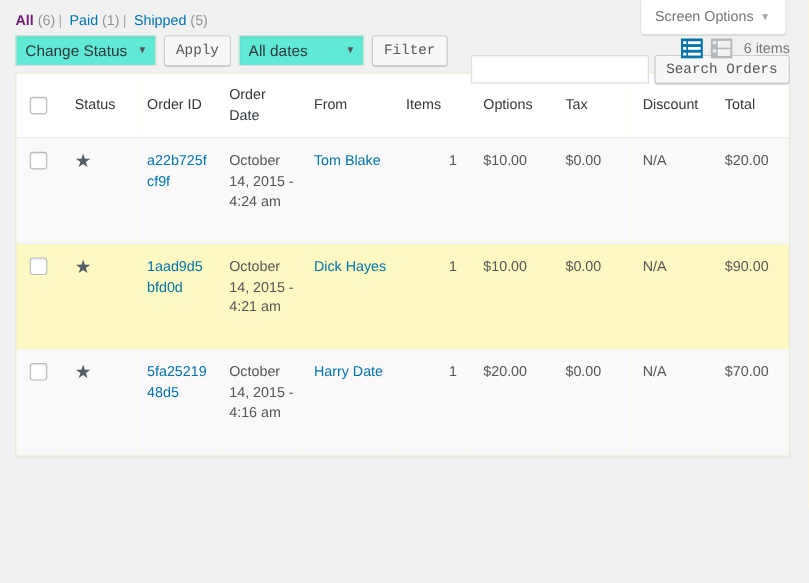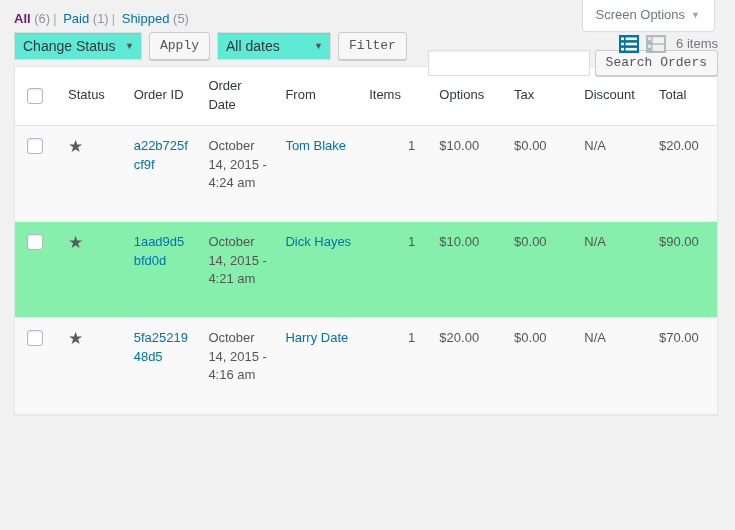--- a/index.html
+++ b/index.html
@@ -223,21 +223,21 @@
     font-style: normal;
     line-height: 20px;
   }
 
   
   table.wp-list-table {
     width: 704px;
     margin-left: 14px;
     border-collapse: separate;
     border-spacing: 0;
-    background: #86efac;
+    background: #fef9c3;
     border: 1px solid #e5e5e5;
     box-shadow: 0 1px 1px rgba(0,0,0,0.04);
     clear: both;
     table-layout: fixed;
   }
   table.wp-list-table thead th {
     background: #fff;
     color: #32373c;
     font-size: 13px;
     font-weight: 400;

